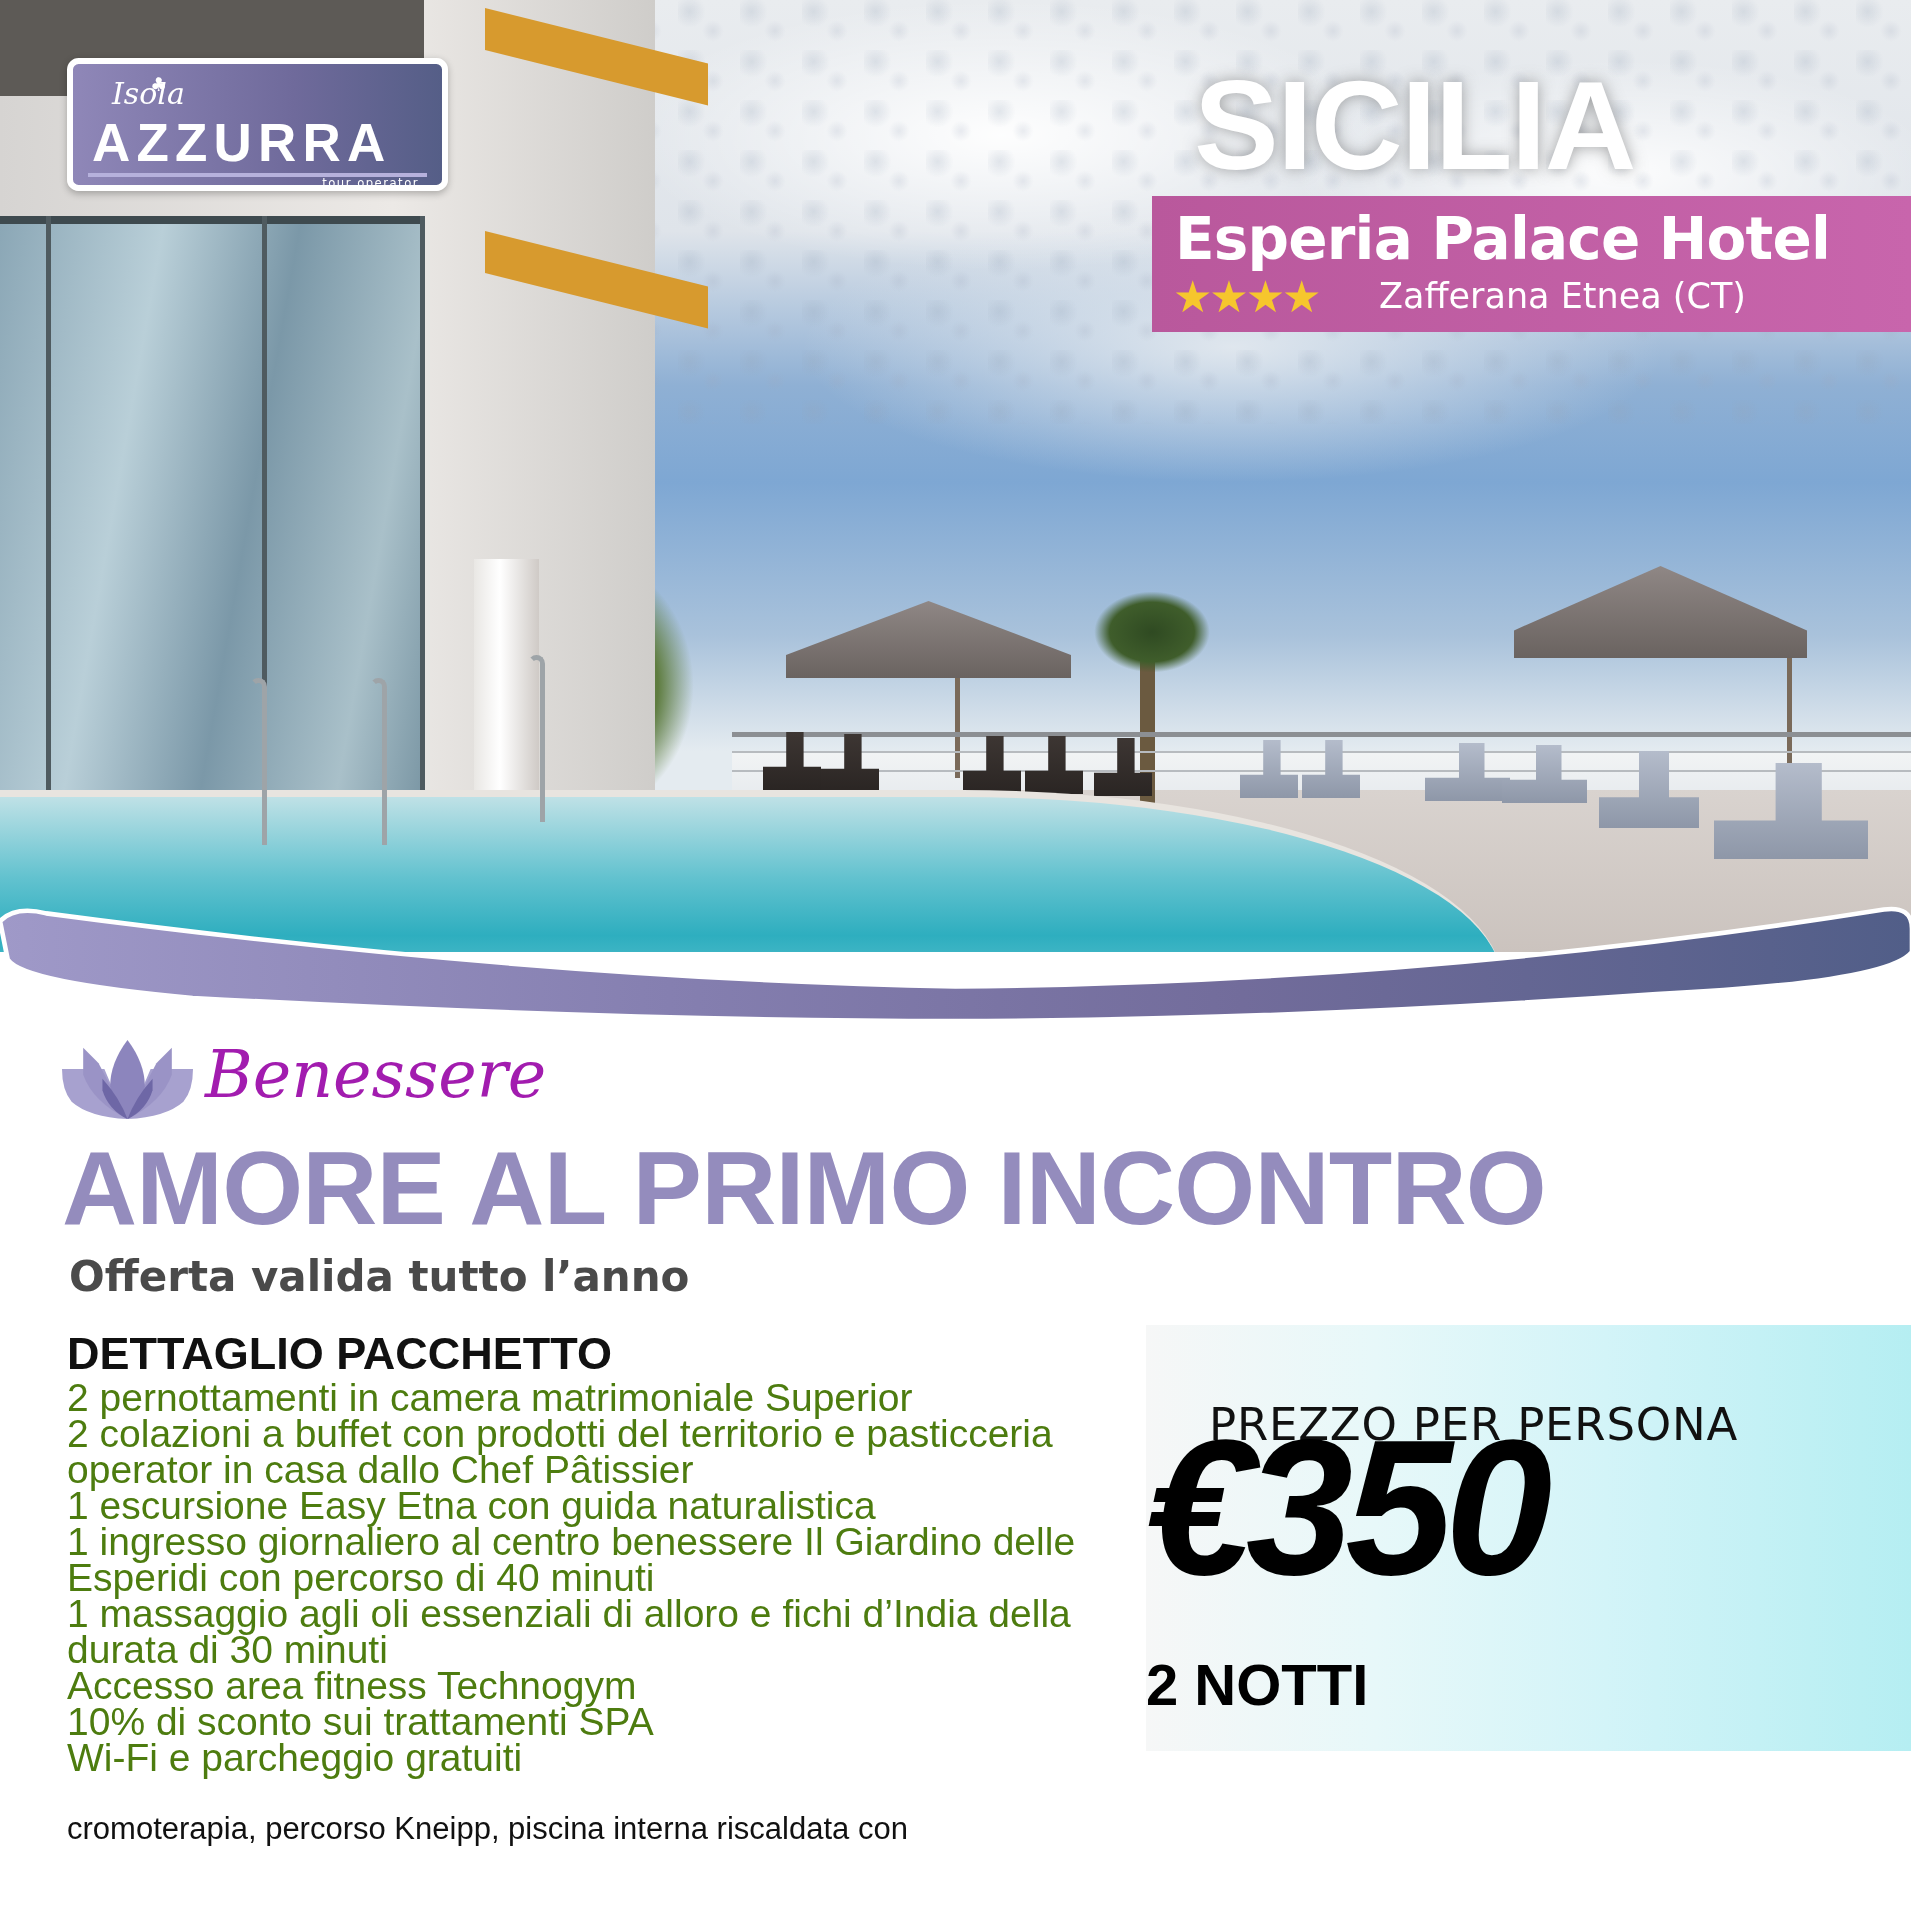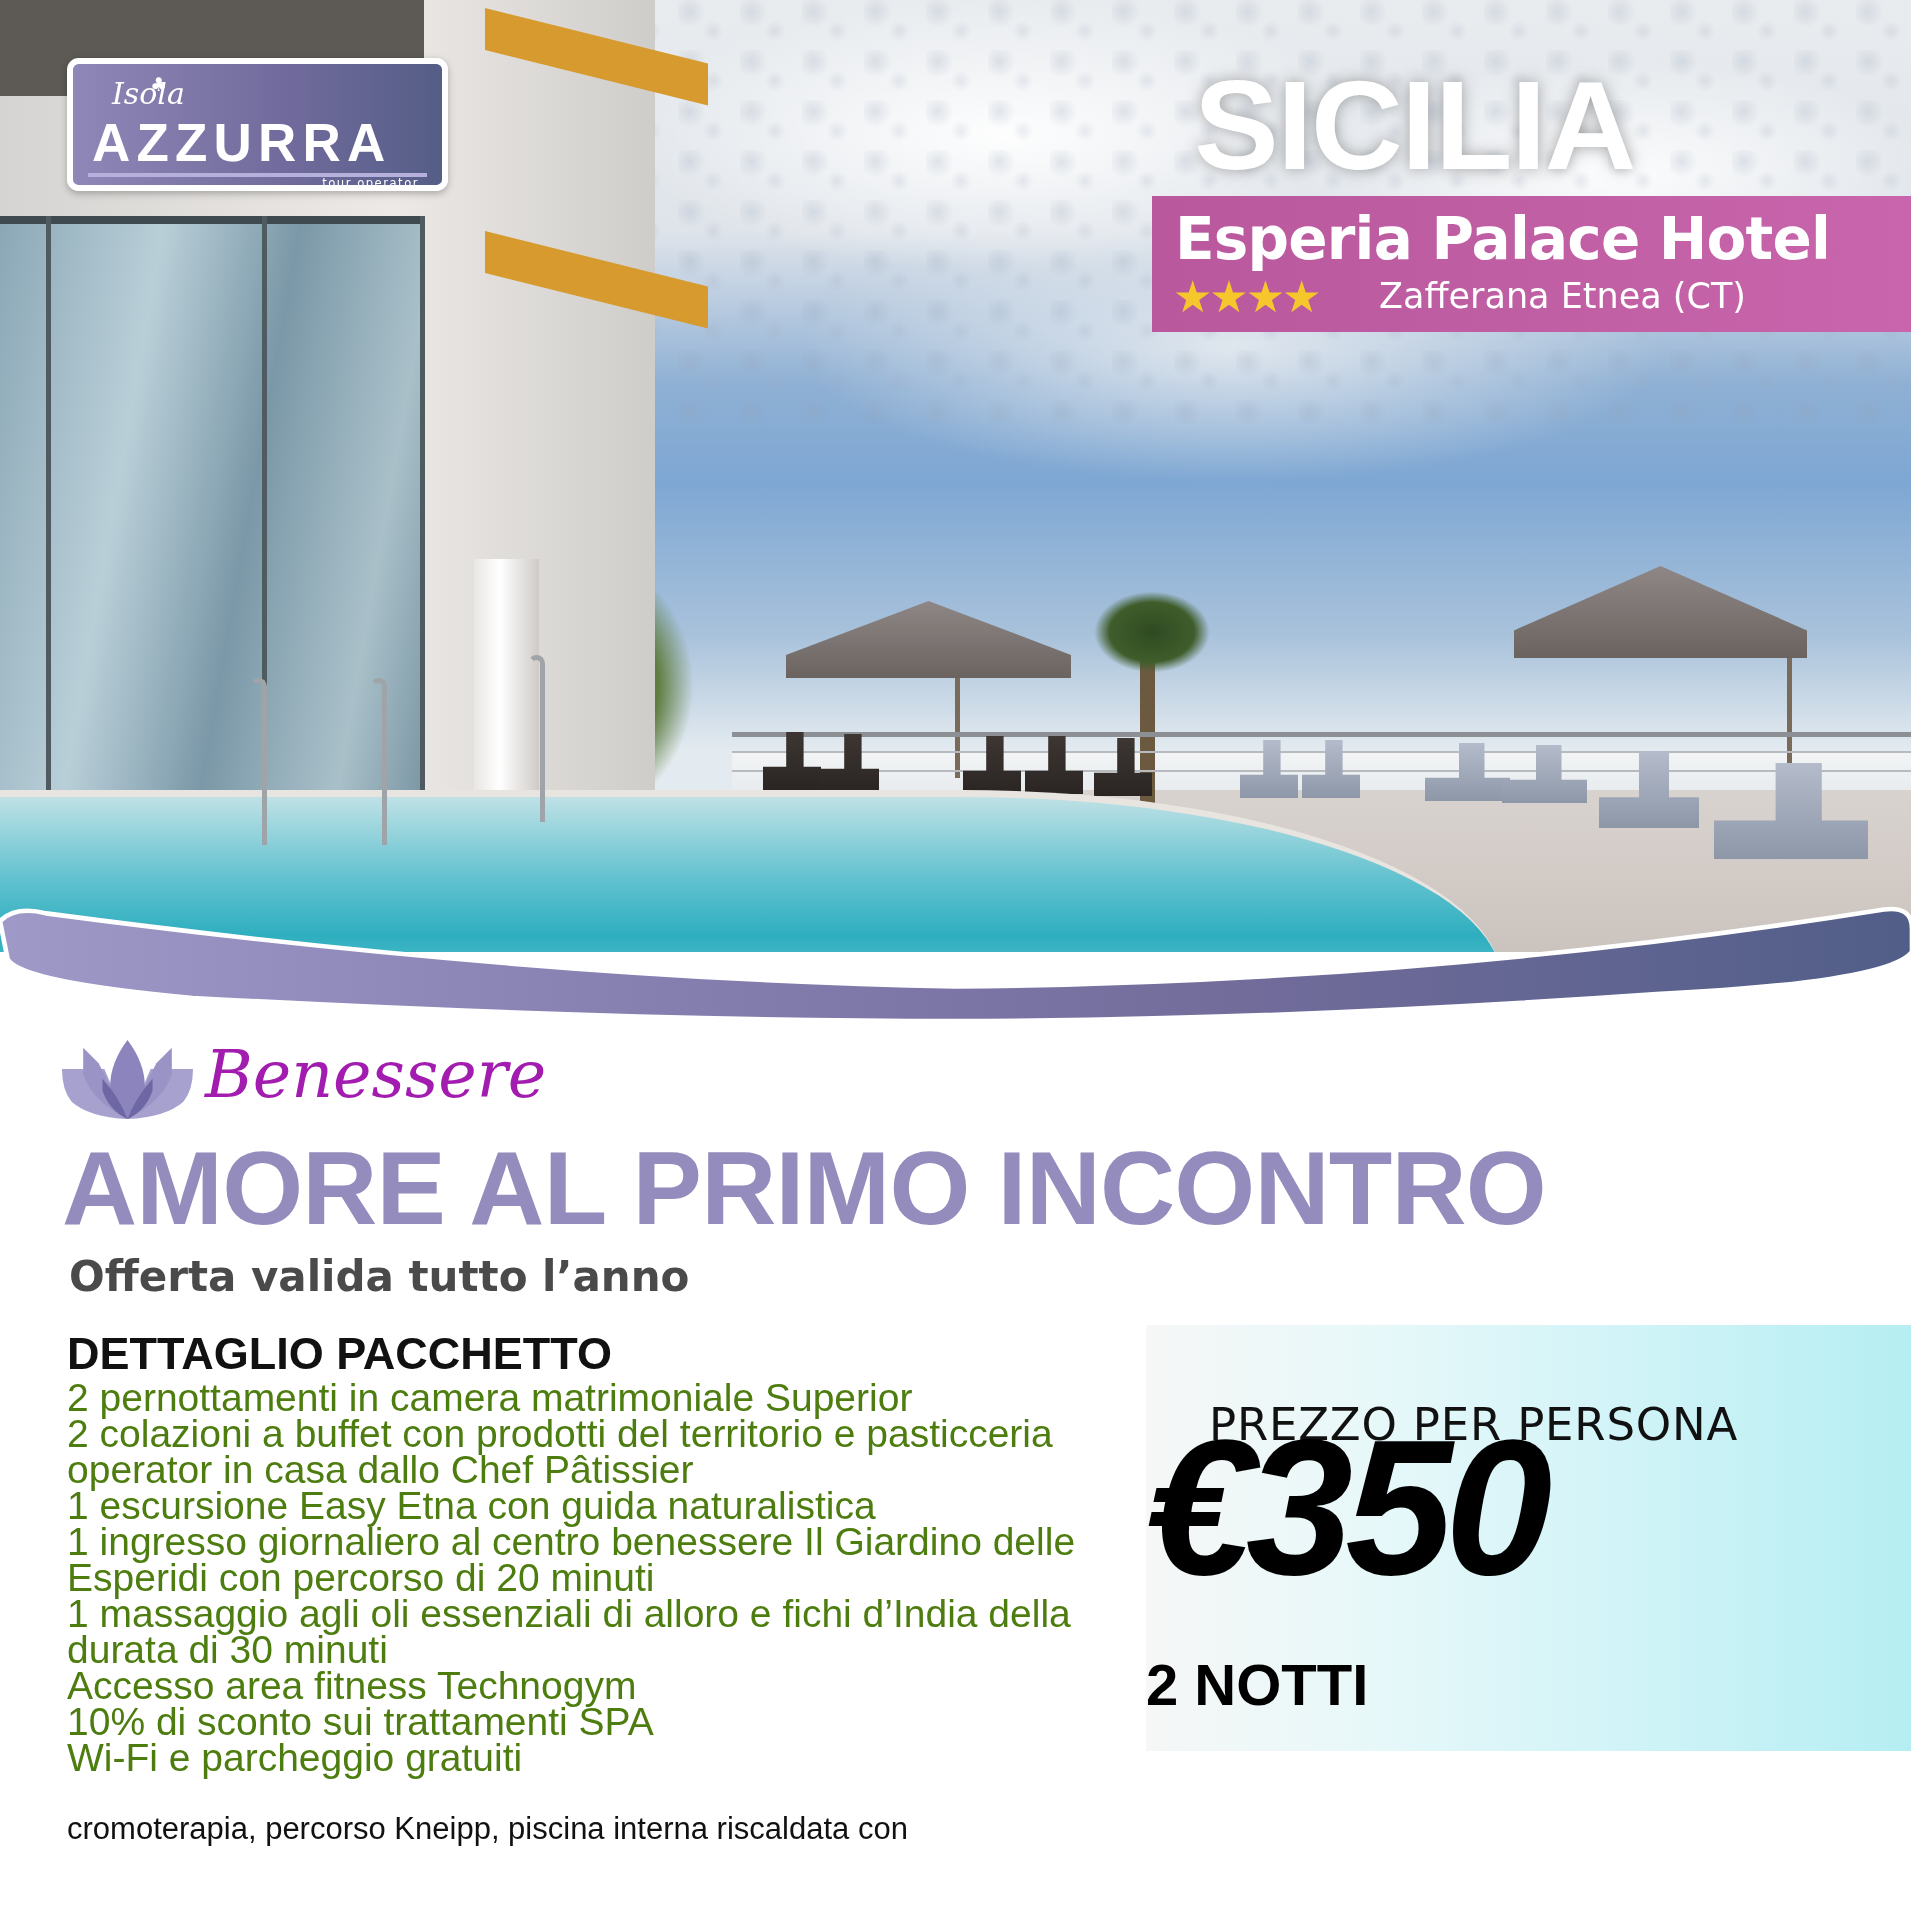--- a/index.html
+++ b/index.html
@@ -207,21 +207,21 @@
 <div class="subtitle">Offerta valida tutto l’anno</div>
 
 <div class="section dettaglio">
   <h2>DETTAGLIO PACCHETTO</h2>
   <ul>
     <li>2 pernottamenti in camera matrimoniale Superior</li>
     <li>2 colazioni a buffet con prodotti del territorio e pasticceria</li>
     <li>operator in casa dallo Chef Pâtissier</li>
     <li>1 escursione Easy Etna con guida naturalistica</li>
     <li>1 ingresso giornaliero al centro benessere Il Giardino delle</li>
-    <li>Esperidi con percorso di 20 minuti</li>
+    <li>Esperidi con percorso di 40 minuti</li>
     <li>1 massaggio agli oli essenziali di alloro e fichi d’India della</li>
     <li>durata di 30 minuti</li>
     <li>Accesso area fitness Technogym</li>
     <li>10% di sconto sui trattamenti SPA</li>
     <li>Wi-Fi e parcheggio gratuiti</li>
   </ul>
 </div>
 
 <div class="section percorso">
   <p>cromoterapia, percorso Kneipp, piscina interna riscaldata con</p>

